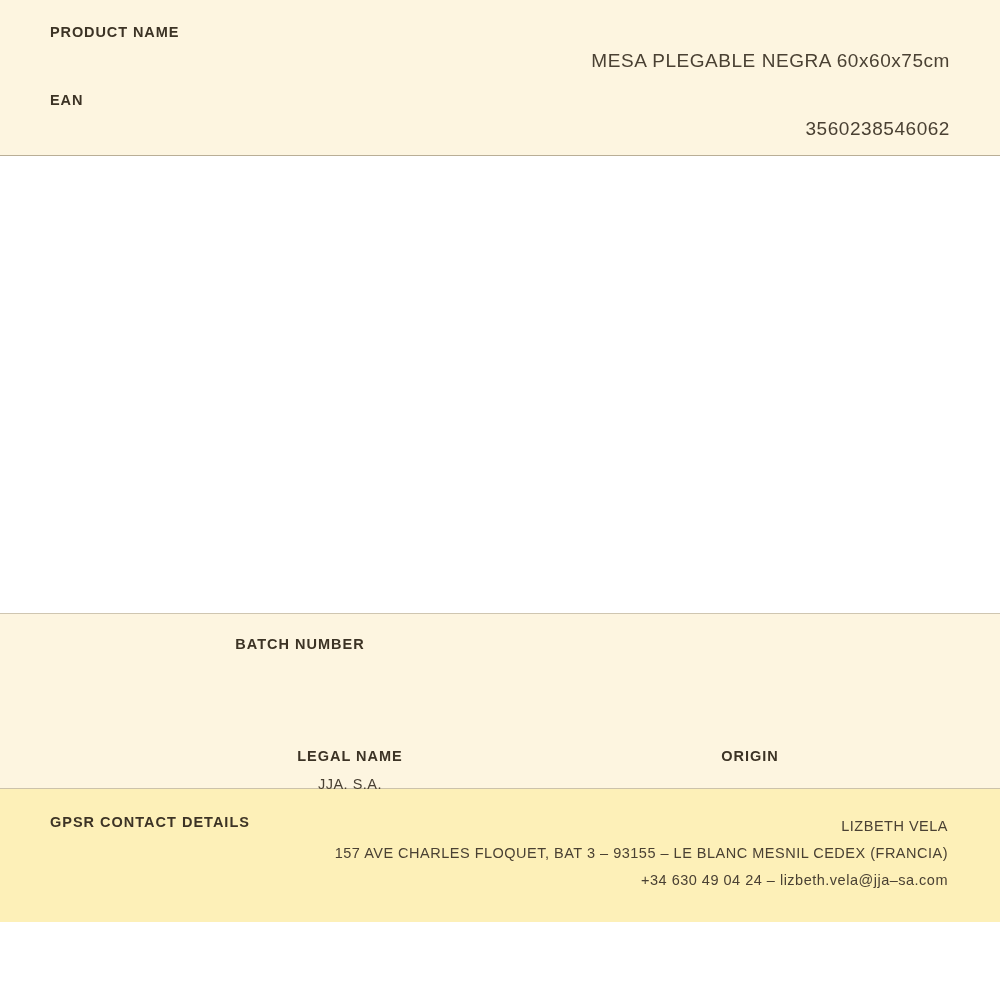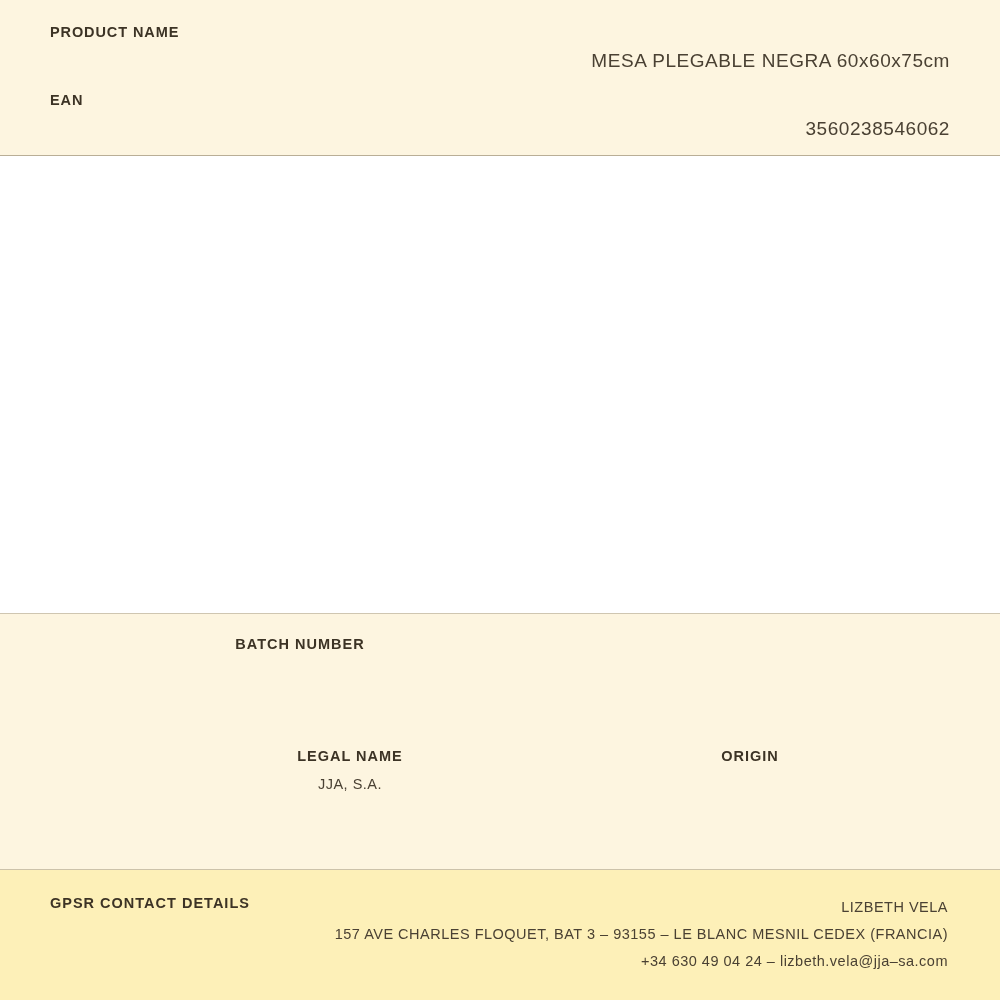--- a/index.html
+++ b/index.html
@@ -52,21 +52,21 @@
   
   .body-blank {
     background: #ffffff;
     height: 457px;
     border-bottom: 1px solid #cfc6b1;
   }
 
   
   .info-block {
     background: #fdf5e0;
-    height: 256px;
+    height: 175px;
     box-sizing: border-box;
     padding: 22px 0 0 0;
     border-bottom: 1px solid #ccc2aa;
   }
   .info-row {
     display: flex;
     width: 100%;
   }
   .info-row.second {
     margin-top: 68px;
@@ -90,21 +90,21 @@
     font-size: 14.5px;
     letter-spacing: 0.5px;
     color: #4a4133;
     margin: 0;
     min-height: 16px;
   }
 
   
   .footer-block {
     background: #fdf0b8;
-    height: 157px;
+    height: 133px;
     box-sizing: border-box;
     padding: 24px 52px 0 50px;
     position: relative;
   }
   .footer-title {
     font-size: 14.5px;
     font-weight: bold;
     letter-spacing: 1px;
     color: #3c3325;
     position: absolute;

